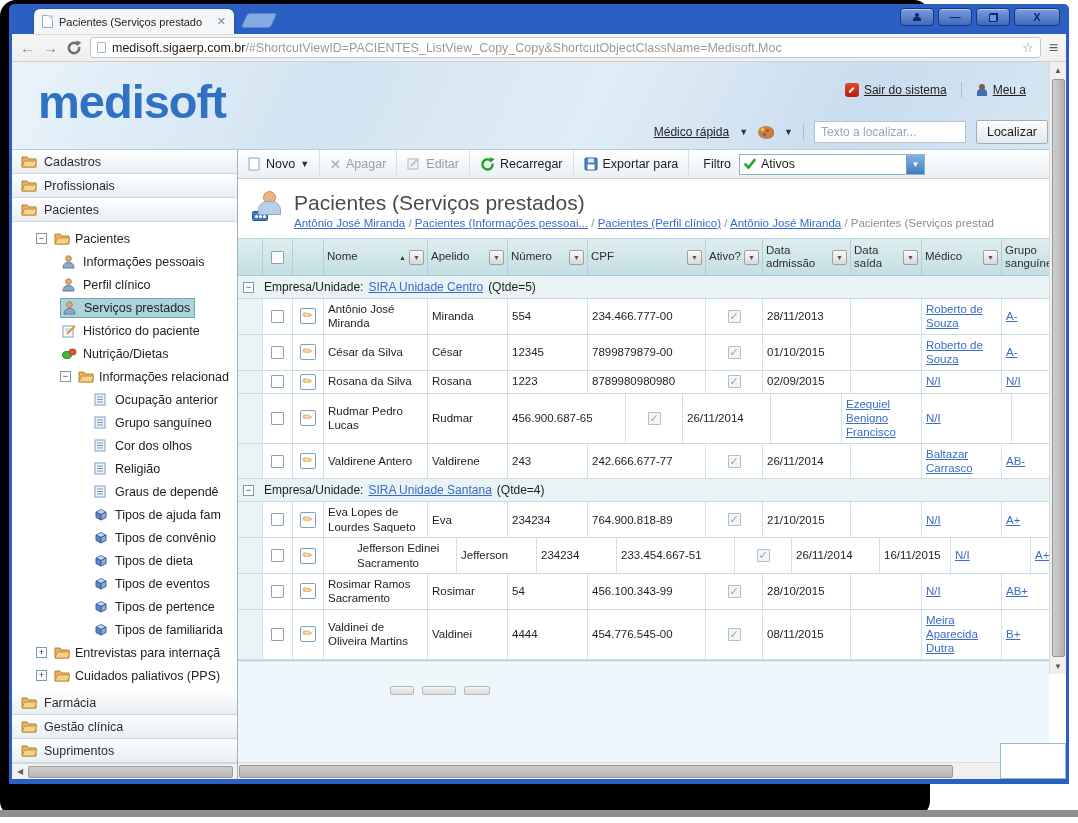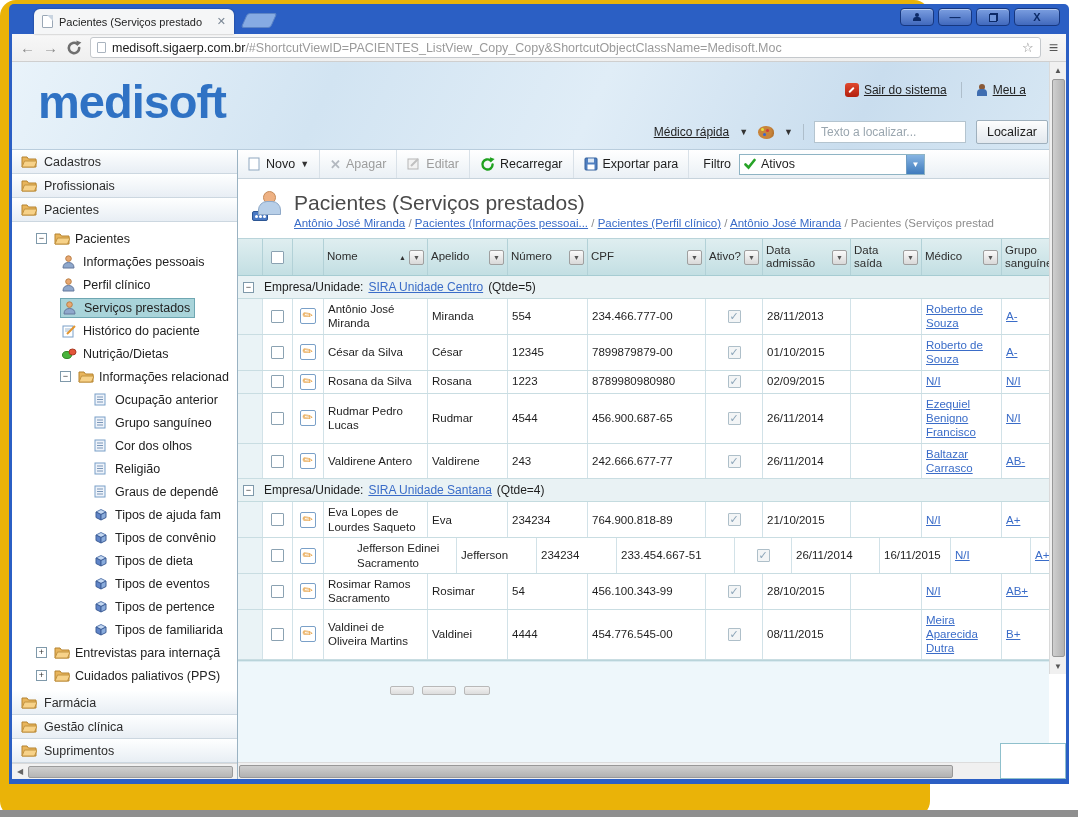--- a/index.html
+++ b/index.html
@@ -1,19 +1,19 @@
 <!DOCTYPE html>
 <html><head>
 <meta charset="utf-8">
 <style>
   * { box-sizing: border-box; }
   html,body { margin:0; padding:0; }
   body { font-family:"Liberation Sans",sans-serif; background:#ffffff; }
   .canvas { position:relative; width:1078px; height:823px; overflow:hidden; background:#fff; }
-  .frame { position:absolute; left:0; top:0; width:930px; height:817px; background:#eab308; border-radius:16px; }
+  .frame { position:absolute; left:0; top:0; width:930px; height:817px; background:#000000; border-radius:16px; }
   .bottom-strip { position:absolute; left:0; bottom:0; width:1078px; height:7px; background:#8f8f8f; }
 
   
   .window { position:absolute; left:9px; top:4px; width:1060px; height:780px; background:#2b5fc4; border-radius:5px 5px 0 0; padding:0 3px 4px 3px; }
   .titlebar { position:relative; height:30px; }
   .tab { position:absolute; left:22px; top:5px; width:200px; height:25px; background:#f5f6f7; border-radius:6px 6px 0 0; display:flex; align-items:center; padding:0 6px 0 8px; gap:6px; box-shadow:0 0 2px rgba(0,0,0,.4); }
   .tab-fav { width:11px; height:13px; background:#fff; border:1px solid #9aa7b5; border-radius:1px; position:relative; flex:0 0 auto; }
   .tab-fav::after { content:""; position:absolute; right:-1px; top:-1px; border:3px solid #c9d4e0; border-left-color:transparent; border-bottom-color:transparent; }
   .tab-title { font-size:11px; color:#222; white-space:nowrap; overflow:hidden; flex:1; }
   .tab-close { font-size:11px; color:#7a8694; padding:0 2px; flex:0 0 auto; }
@@ -705,21 +705,20 @@
                 <div class="data-row">
                   <div class="dcell indent-cell" style="width: 25px; flex: 0 0 25px;"></div>
                   <div class="dcell center" style="width: 30px; flex: 0 0 30px;">
                     <span class="cb"></span>
                   </div>
                   <div class="dcell center" style="width: 31px; flex: 0 0 31px;">
                     <span class="edit-ico"></span>
                   </div>
                   <div class="dcell" style="width: 104px; flex: 0 0 104px;">Rudmar Pedro Lucas</div>
                   <div class="dcell" style="width: 80px; flex: 0 0 80px;">Rudmar</div>
-                  <div class="dcell" style="width: 80px; flex: 0 0 80px;">4544</div>
                   <div class="dcell" style="width: 118px; flex: 0 0 118px;">456.900.687-65</div>
                   <div class="dcell center" style="width: 57px; flex: 0 0 57px;">
                     <span class="cb checked"></span>
                   </div>
                   <div class="dcell" style="width: 88px; flex: 0 0 88px;">26/11/2014</div>
                   <div class="dcell" style="width: 71px; flex: 0 0 71px;"></div>
                   <div class="dcell" style="width: 80px; flex: 0 0 80px;">
                     <span class="cell-link">Ezequiel Benigno Francisco</span>
                   </div>
                   <div class="dcell" style="width: 90px; flex: 0 0 90px;">

